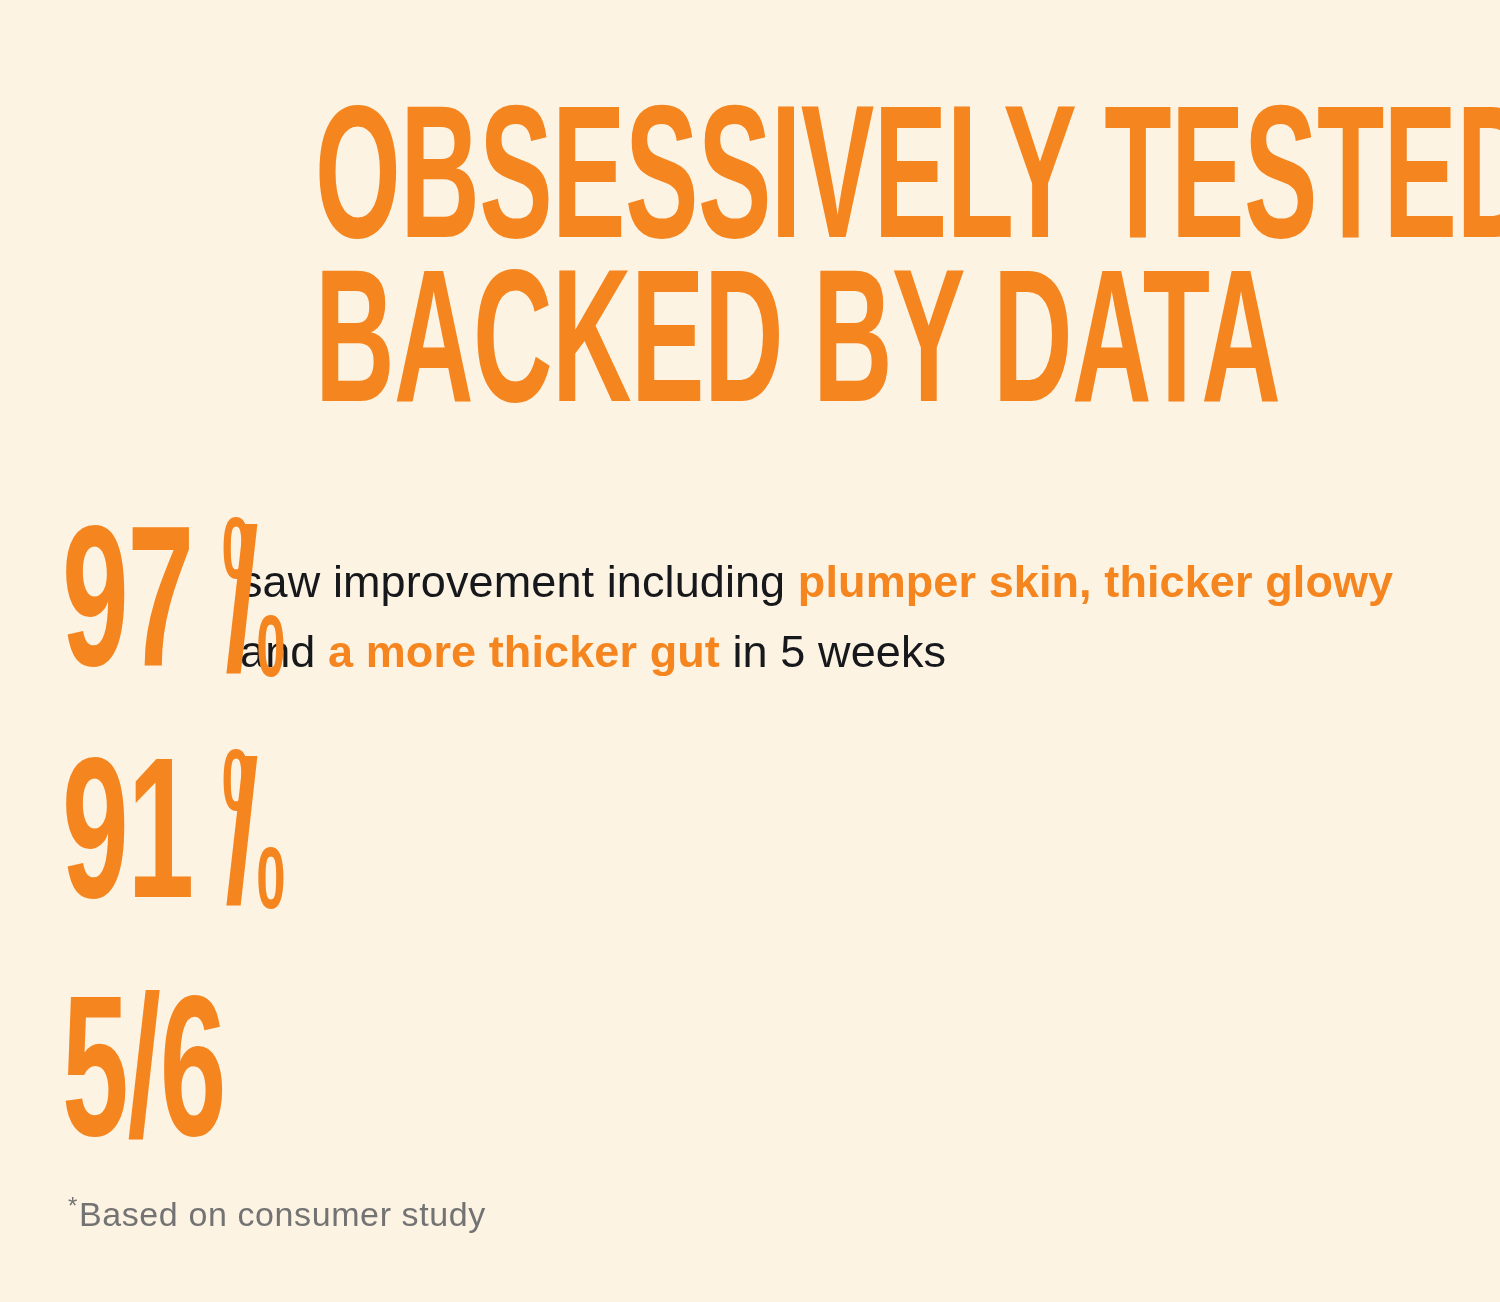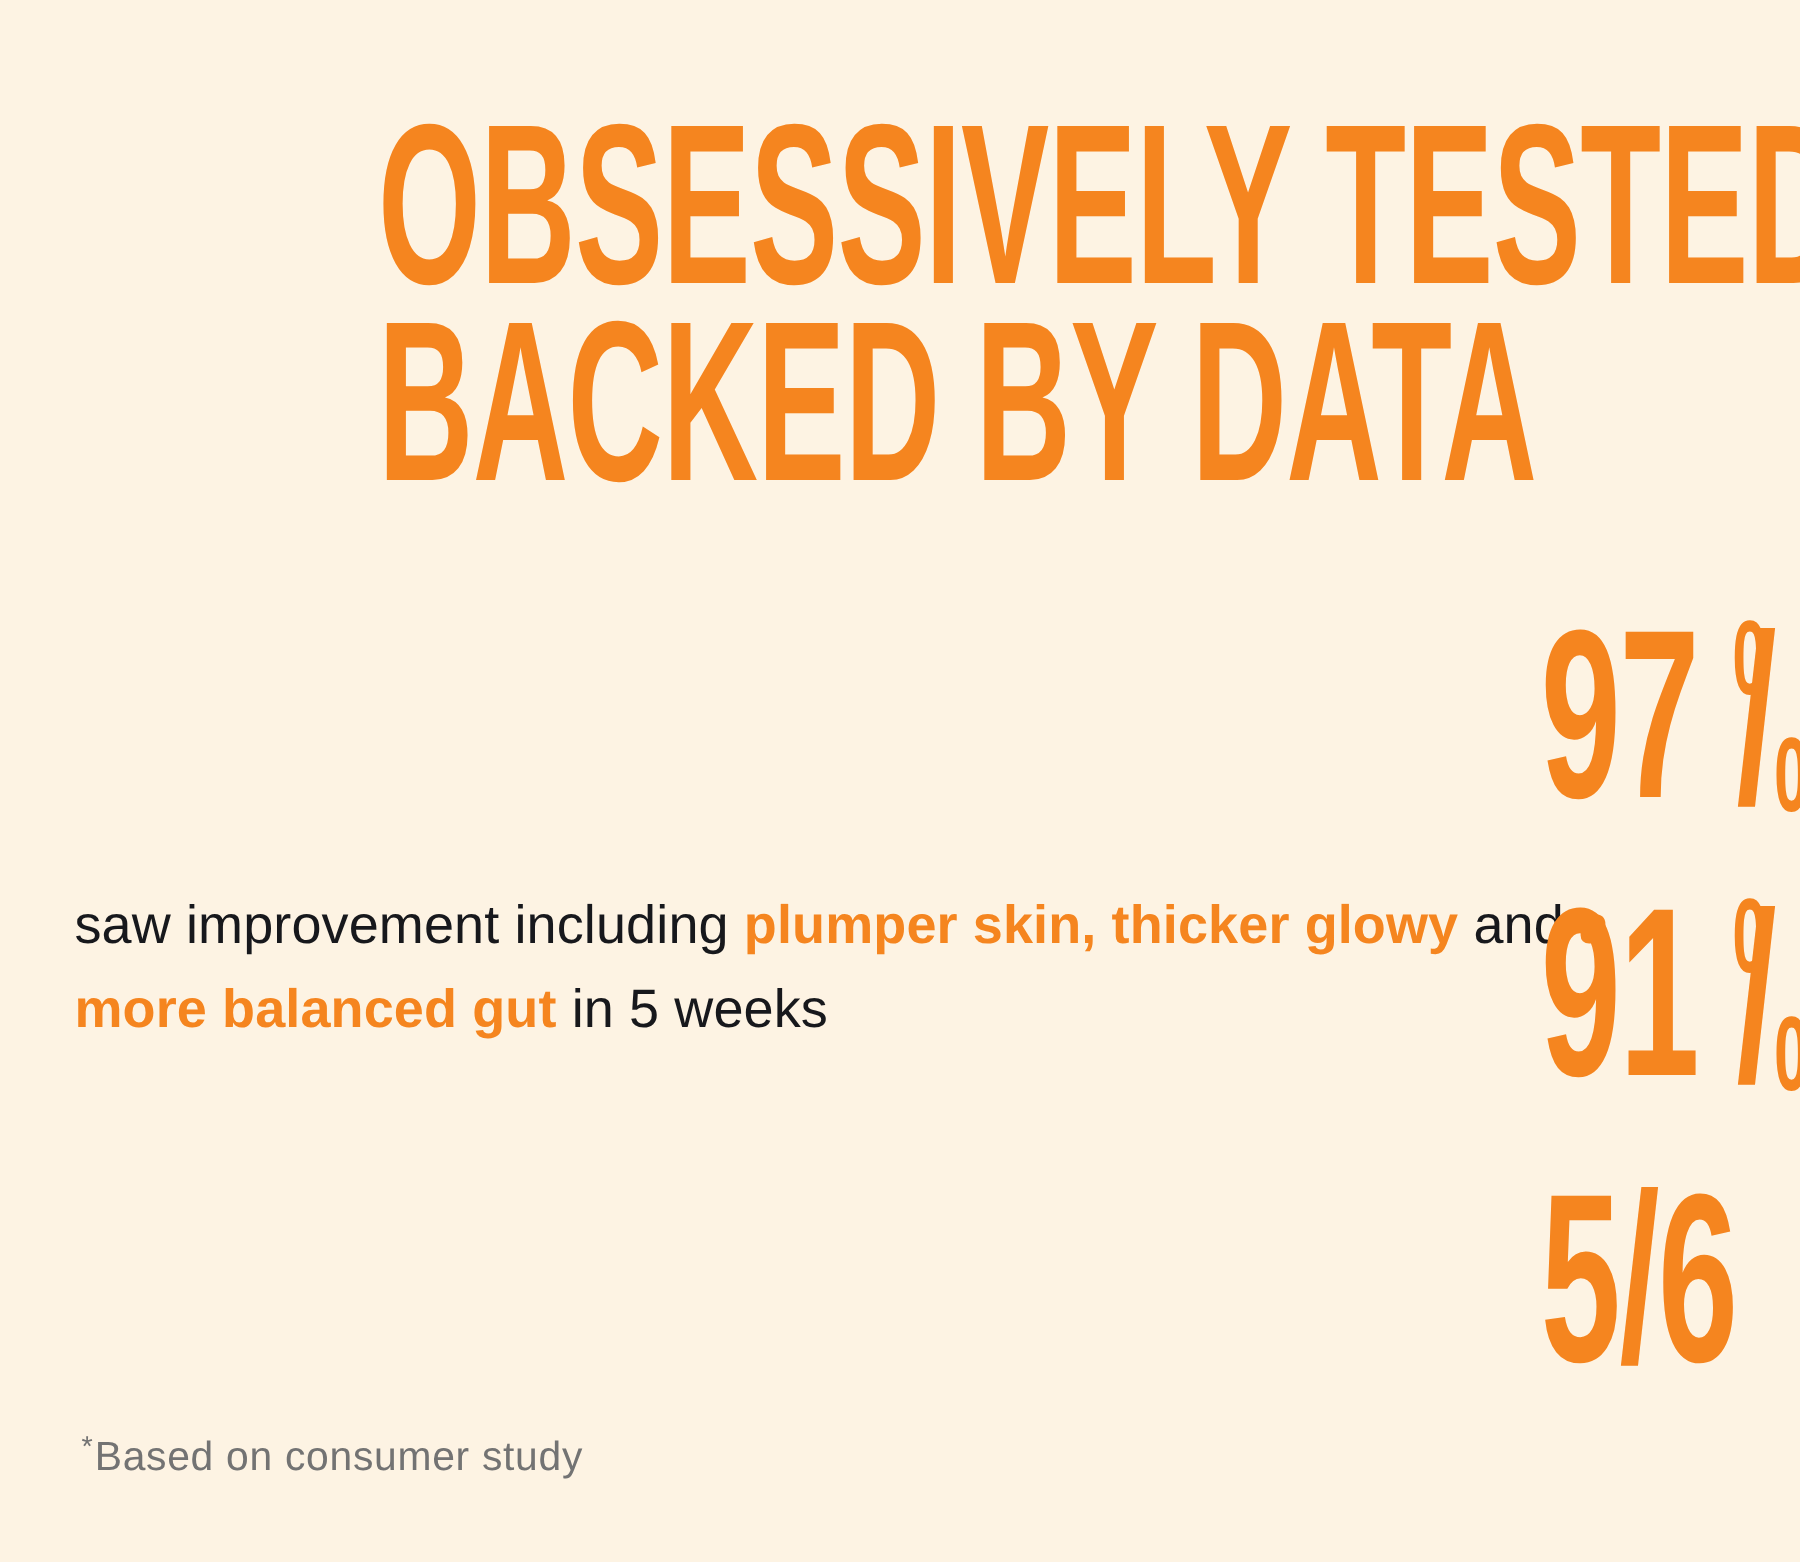--- a/index.html
+++ b/index.html
@@ -51,22 +51,21 @@
     font-size: 190px;
     margin-top: -22px;
   }
 
   
   .stat-row {
     position: absolute;
     left: 62px;
     width: 1400px;
     display: flex;
-    align-items: flex-end;
-    flex-direction: column;
+    align-items: center;
   }
   .stat-row.r1 { top: 498px; }
   .stat-row.r2 { top: 730px; }
   .stat-row.r3 { top: 968px; }
 
   .stat-figure {
     width: 178px;
     flex: 0 0 178px;
     color: #F5851F;
     font-family: "Liberation Sans Narrow", "Liberation Sans", sans-serif;
@@ -169,21 +168,21 @@
       <span class="fig-inner">
         <span class="fig-num">97</span>
         <span class="pct">
           <span class="o-top">0</span>
           <span class="slash">/</span>
           <span class="o-bot">0</span>
         </span>
       </span>
     </div>
     <div class="stat-text">
-      <span class="pl">saw improvement including </span><span class="hi">plumper skin, thicker glowy</span><span class="pl"> and </span><span class="hi">a more balanced gut</span><span class="pl"> in 5 weeks</span>
+      <span class="pl">saw improvement including </span><span class="hi">plumper skin, thicker glowy</span><span class="pl"> and </span><span class="hi">a more thicker gut</span><span class="pl"> in 5 weeks</span>
     </div>
   </div>
 
   <div class="stat-row r2">
     <div class="stat-figure">
       <span class="fig-inner">
         <span class="fig-num">91</span>
         <span class="pct">
           <span class="o-top">0</span>
           <span class="slash">/</span>

